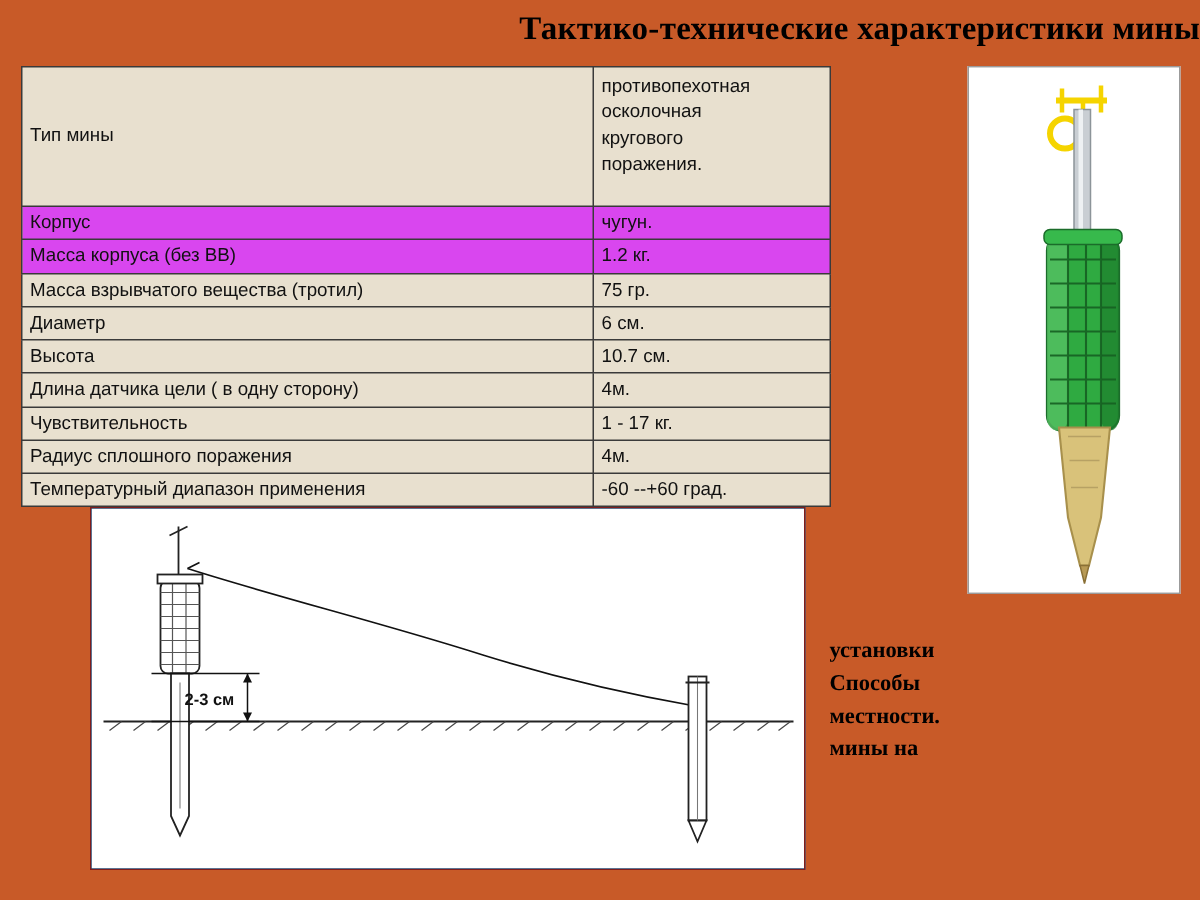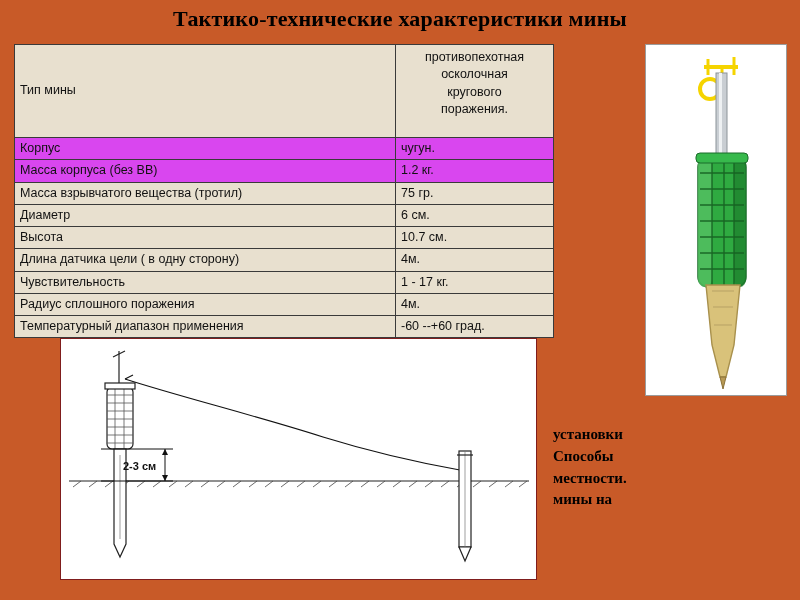--- a/index.html
+++ b/index.html
@@ -12,21 +12,21 @@
     background: #c85a28;
     font-family: "Liberation Sans", sans-serif;
     overflow: hidden;
     position: relative;
   }
   .slide-title {
     position: absolute;
     top: 6px;
     left: 0;
     width: 800px;
-    text-align: center;
+    text-align: right;
     font-family: "Liberation Serif", serif;
     font-weight: bold;
     font-size: 22px;
     color: #000000;
     letter-spacing: 0.2px;
   }
 
   
   .spec-table {
     position: absolute;
@@ -44,21 +44,20 @@
     padding: 2px 5px;
     vertical-align: middle;
     line-height: 1.38;
   }
   .spec-table td.label { width: 370px; margin-left: 48px; }
   .spec-table tr.alt td { background: #d946ef; }
   .spec-table tr.type-row td { height: 86px; vertical-align: middle; }
   .spec-table tr.type-row td.value {
     vertical-align: top;
     padding-top: 4px;
-    text-align: center;
   }
   .spec-table .type-label { vertical-align: middle; }
   .multi-line { display: block; }
 
   
   .photo-panel {
     position: absolute;
     left: 645px;
     top: 44px;
     width: 140px;

